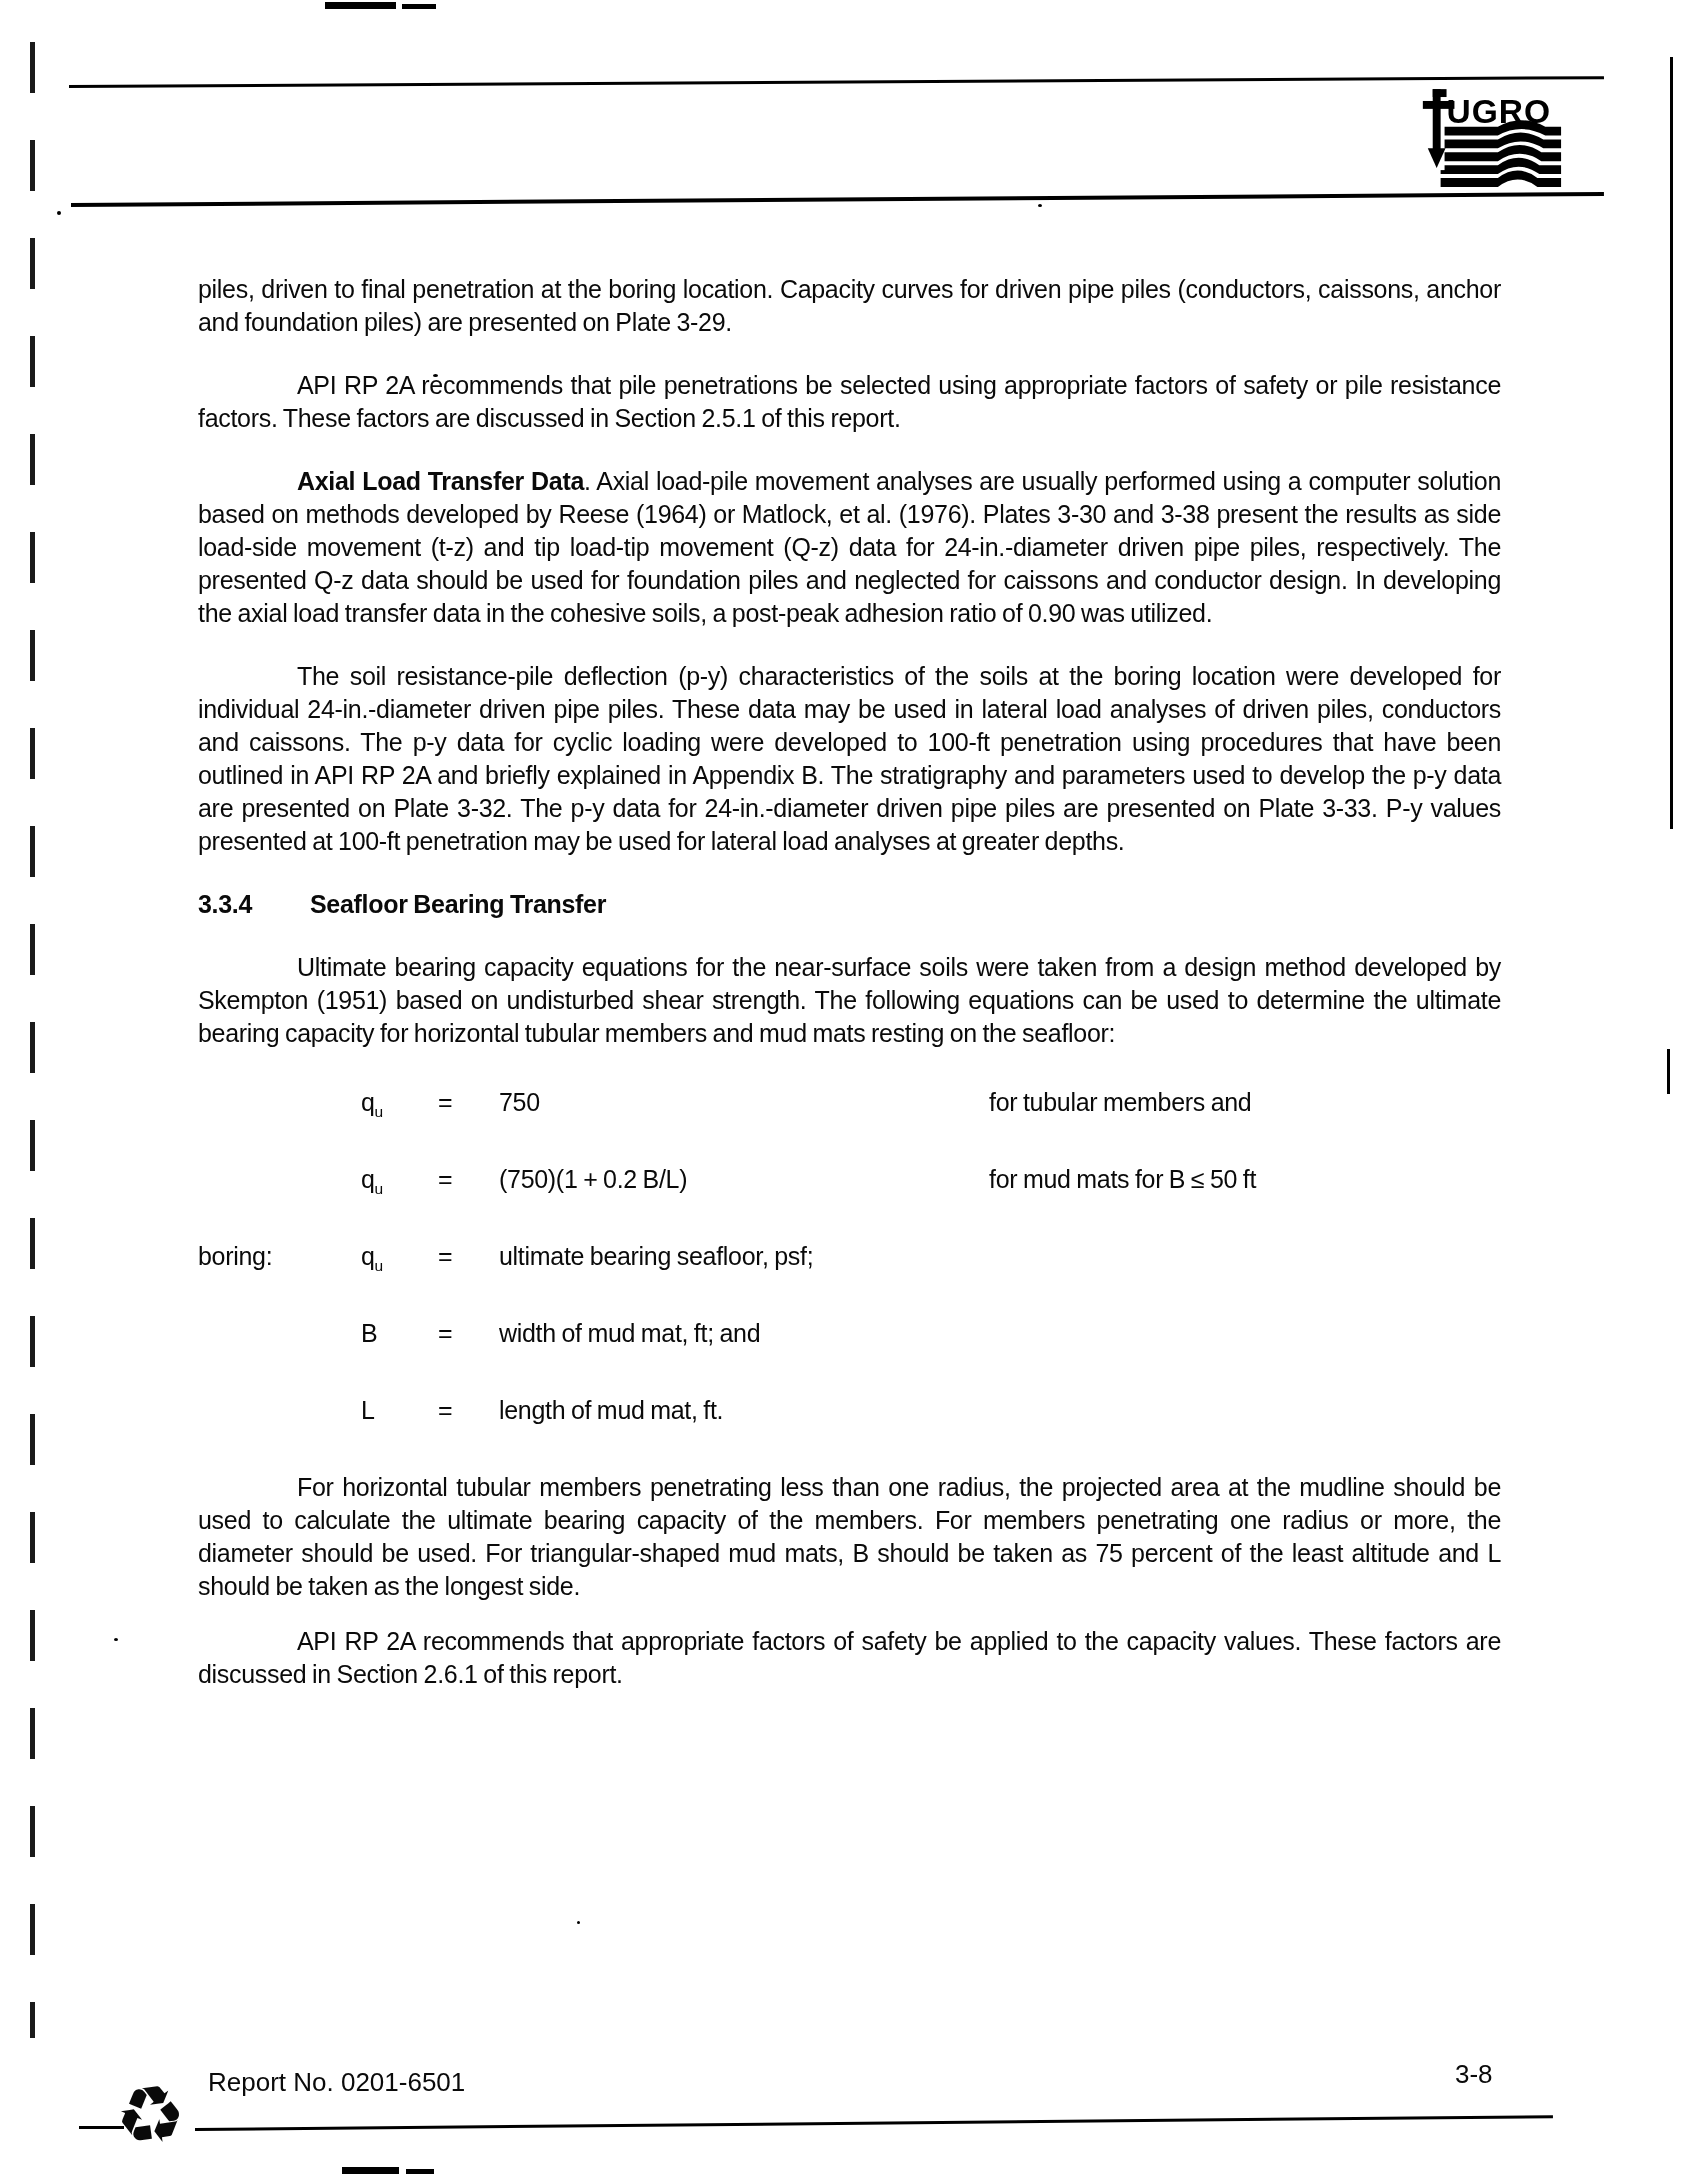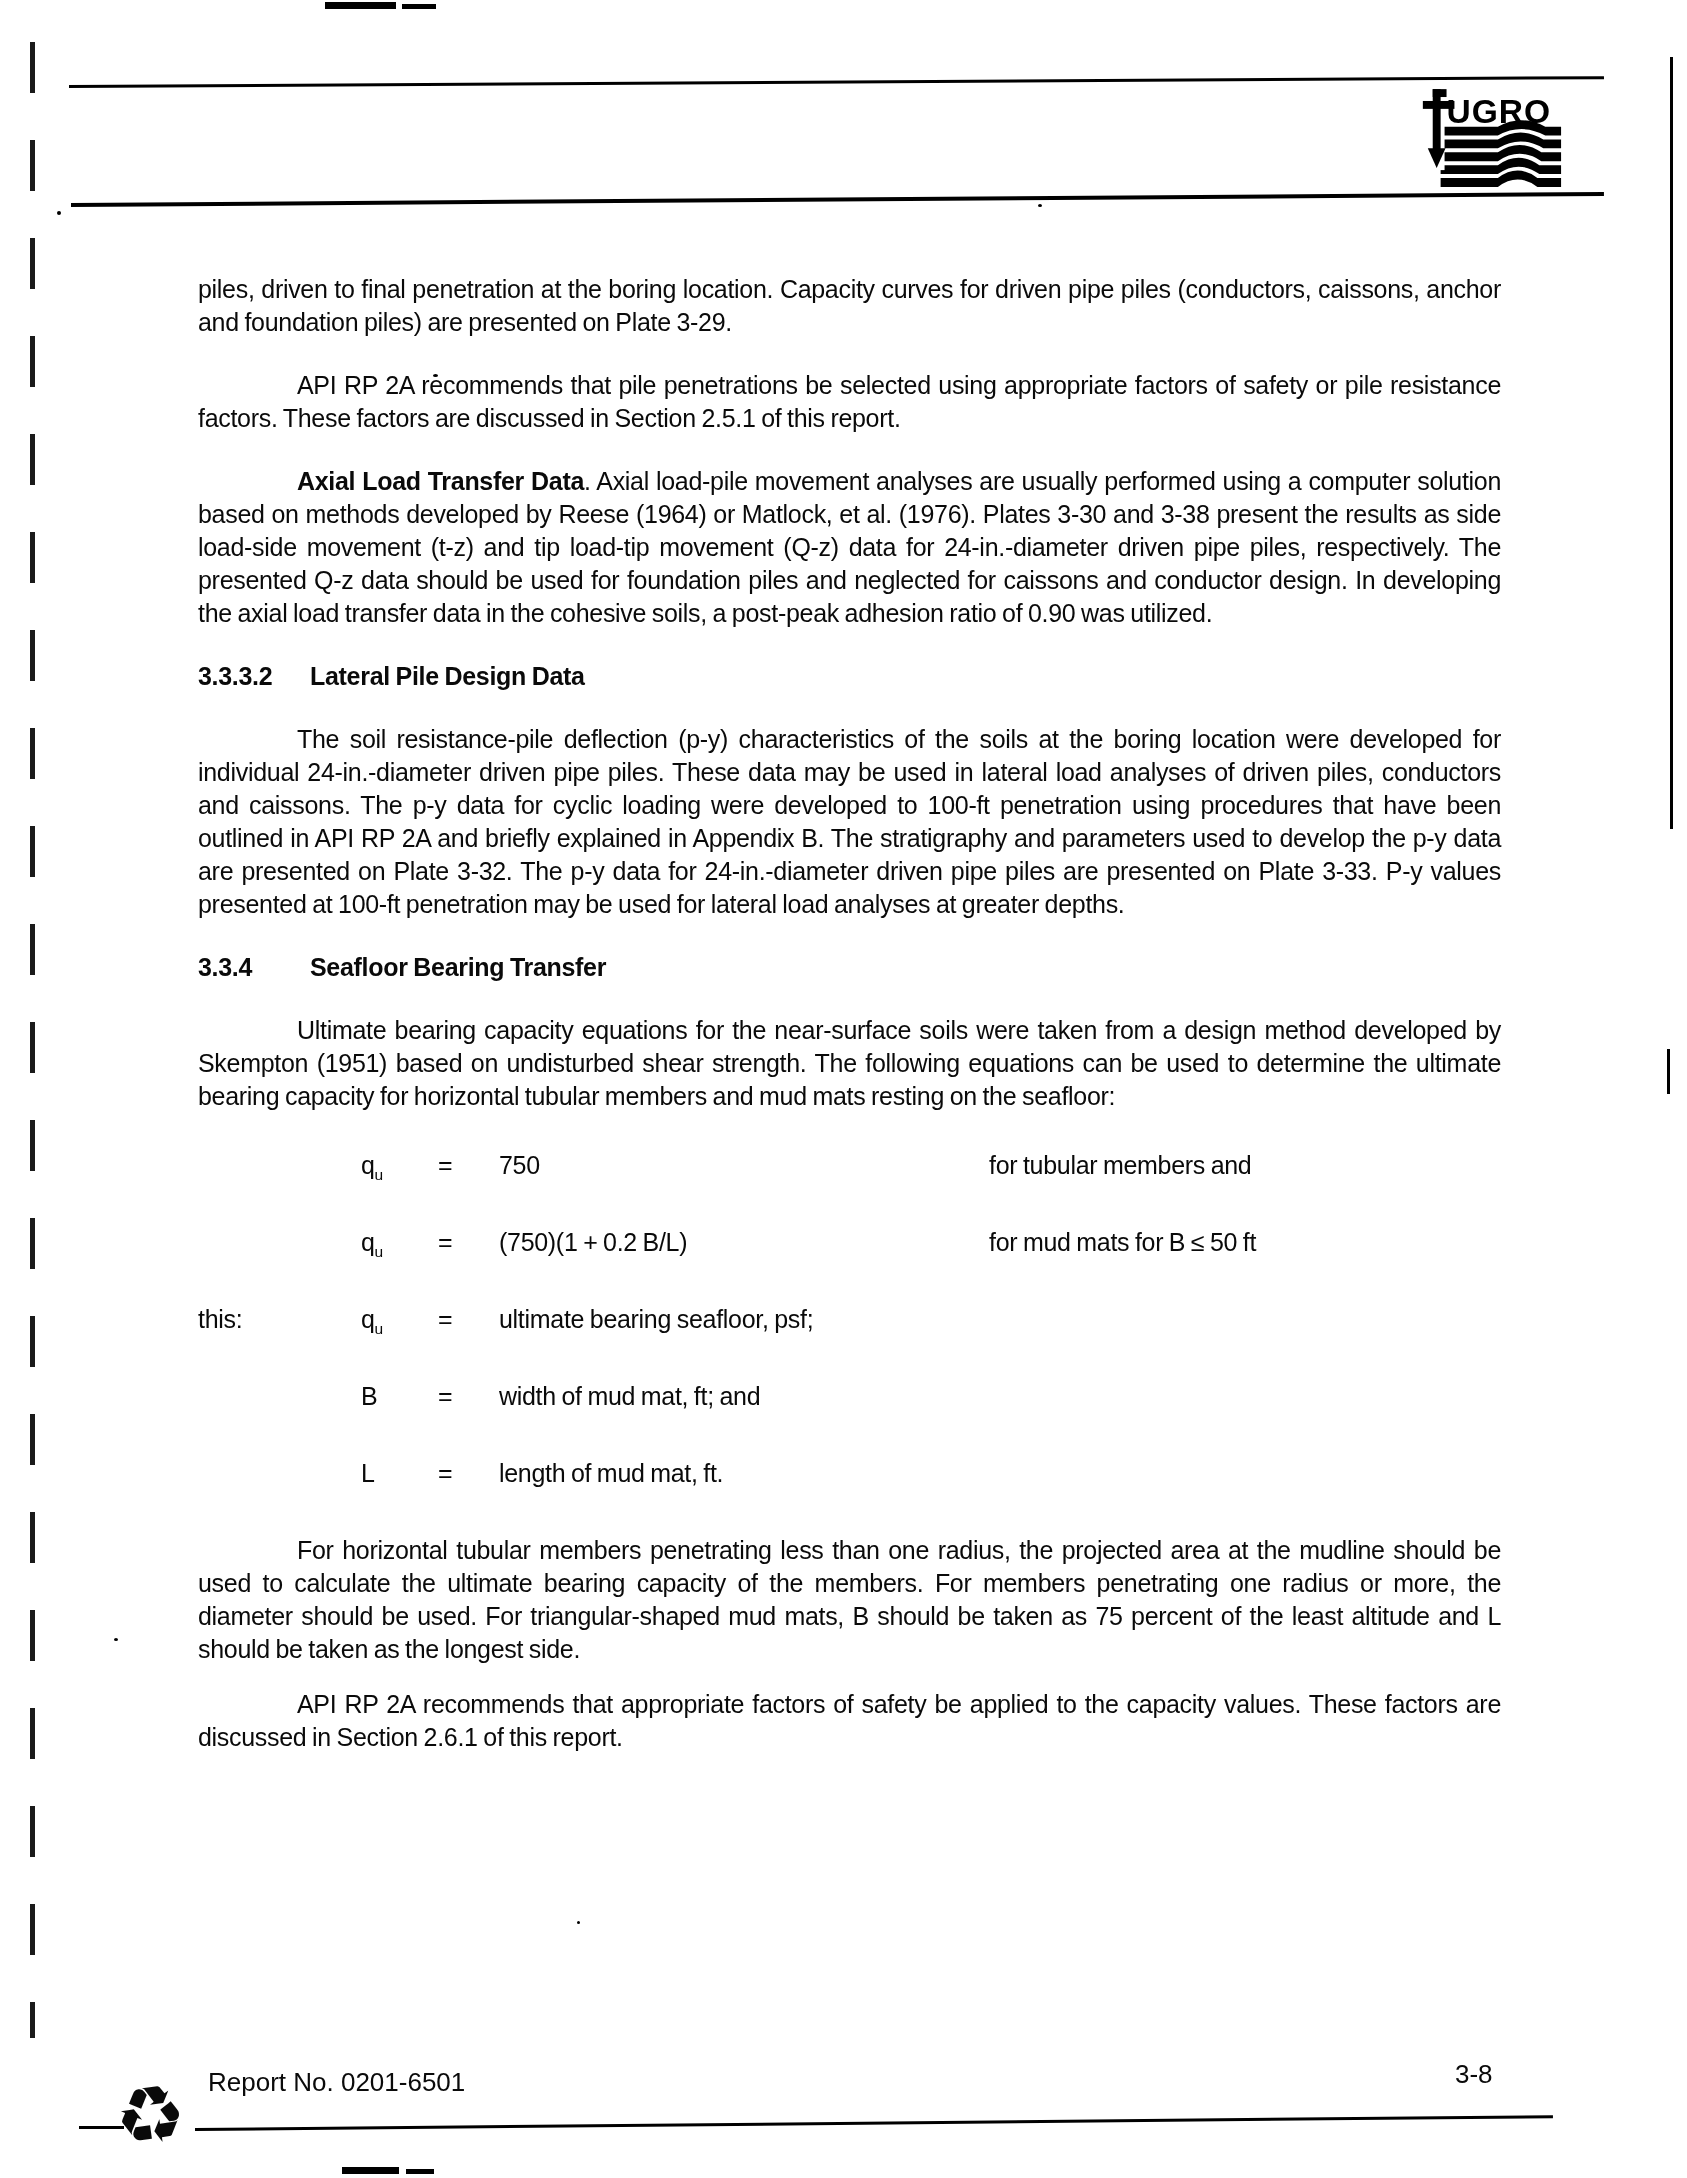--- a/index.html
+++ b/index.html
@@ -110,21 +110,20 @@
     </svg>
   </div>
 
   <main class="content">
     <p class="no-indent">piles, driven to final penetration at the boring location.  Capacity curves for driven pipe piles (conductors, caissons, anchor and foundation piles) are presented on Plate 3-29.</p>
 
     <p>API RP 2A recommends that pile penetrations be selected using appropriate factors of safety or pile resistance factors.  These factors are discussed in Section 2.5.1 of this report.</p>
 
     <p><span class="lead">Axial Load Transfer Data</span><span>.  Axial load-pile movement analyses are usually performed using a computer solution based on methods developed by Reese (1964) or Matlock, et al. (1976).  Plates 3-30 and 3-38 present the results as side load-side movement (t-z) and tip load-tip movement (Q-z) data for 24-in.-diameter driven pipe piles, respectively.  The presented Q-z data should be used for foundation piles and neglected for caissons and conductor design.  In developing the axial load transfer data in the cohesive soils, a post-peak adhesion ratio of 0.90 was utilized.</span></p>
 
-    <div class="heading"><span class="h-num">3.3.3.2</span><span>Lateral Pile Design Data</span></div>
 
     <p>The soil resistance-pile deflection (p-y) characteristics of the soils at the boring location were developed for individual 24-in.-diameter driven pipe piles.  These data may be used in lateral load analyses of driven piles, conductors and caissons.  The p-y data for cyclic loading were developed to 100-ft penetration using procedures that have been outlined in API RP 2A and briefly explained in Appendix B.  The stratigraphy and parameters used to develop the p-y data are presented on Plate 3-32.  The p-y data for 24-in.-diameter driven pipe piles are presented on Plate 3-33.  P-y values presented at 100-ft penetration may be used for lateral load analyses at greater depths.</p>
 
     <div class="heading"><span class="h-num">3.3.4</span><span>Seafloor Bearing Transfer</span></div>
 
     <p>Ultimate bearing capacity equations for the near-surface soils were taken from a design method developed by Skempton (1951) based on undisturbed shear strength.  The following equations can be used to determine the ultimate bearing capacity for horizontal tubular members and mud mats resting on the seafloor:</p>
 
     <div class="eq-block">
 
       <div class="eq-row">
@@ -137,21 +136,21 @@
 
       <div class="eq-row">
         <span class="eq-label"></span>
         <span class="eq-sym"><span>q</span><sub>u</sub></span>
         <span class="eq-eq">=</span>
         <span class="eq-val">(750)(1 + 0.2 B/L)</span>
         <span class="eq-note">for mud mats for B ≤ 50 ft</span>
       </div>
 
       <div class="eq-row">
-        <span class="eq-label">this:</span>
+        <span class="eq-label">boring:</span>
         <span class="eq-sym"><span>q</span><sub>u</sub></span>
         <span class="eq-eq">=</span>
         <span class="eq-val">ultimate bearing seafloor, psf;</span>
         <span class="eq-note"></span>
       </div>
 
       <div class="eq-row">
         <span class="eq-label"></span>
         <span class="eq-sym"><span>B</span><sub></sub></span>
         <span class="eq-eq">=</span>

